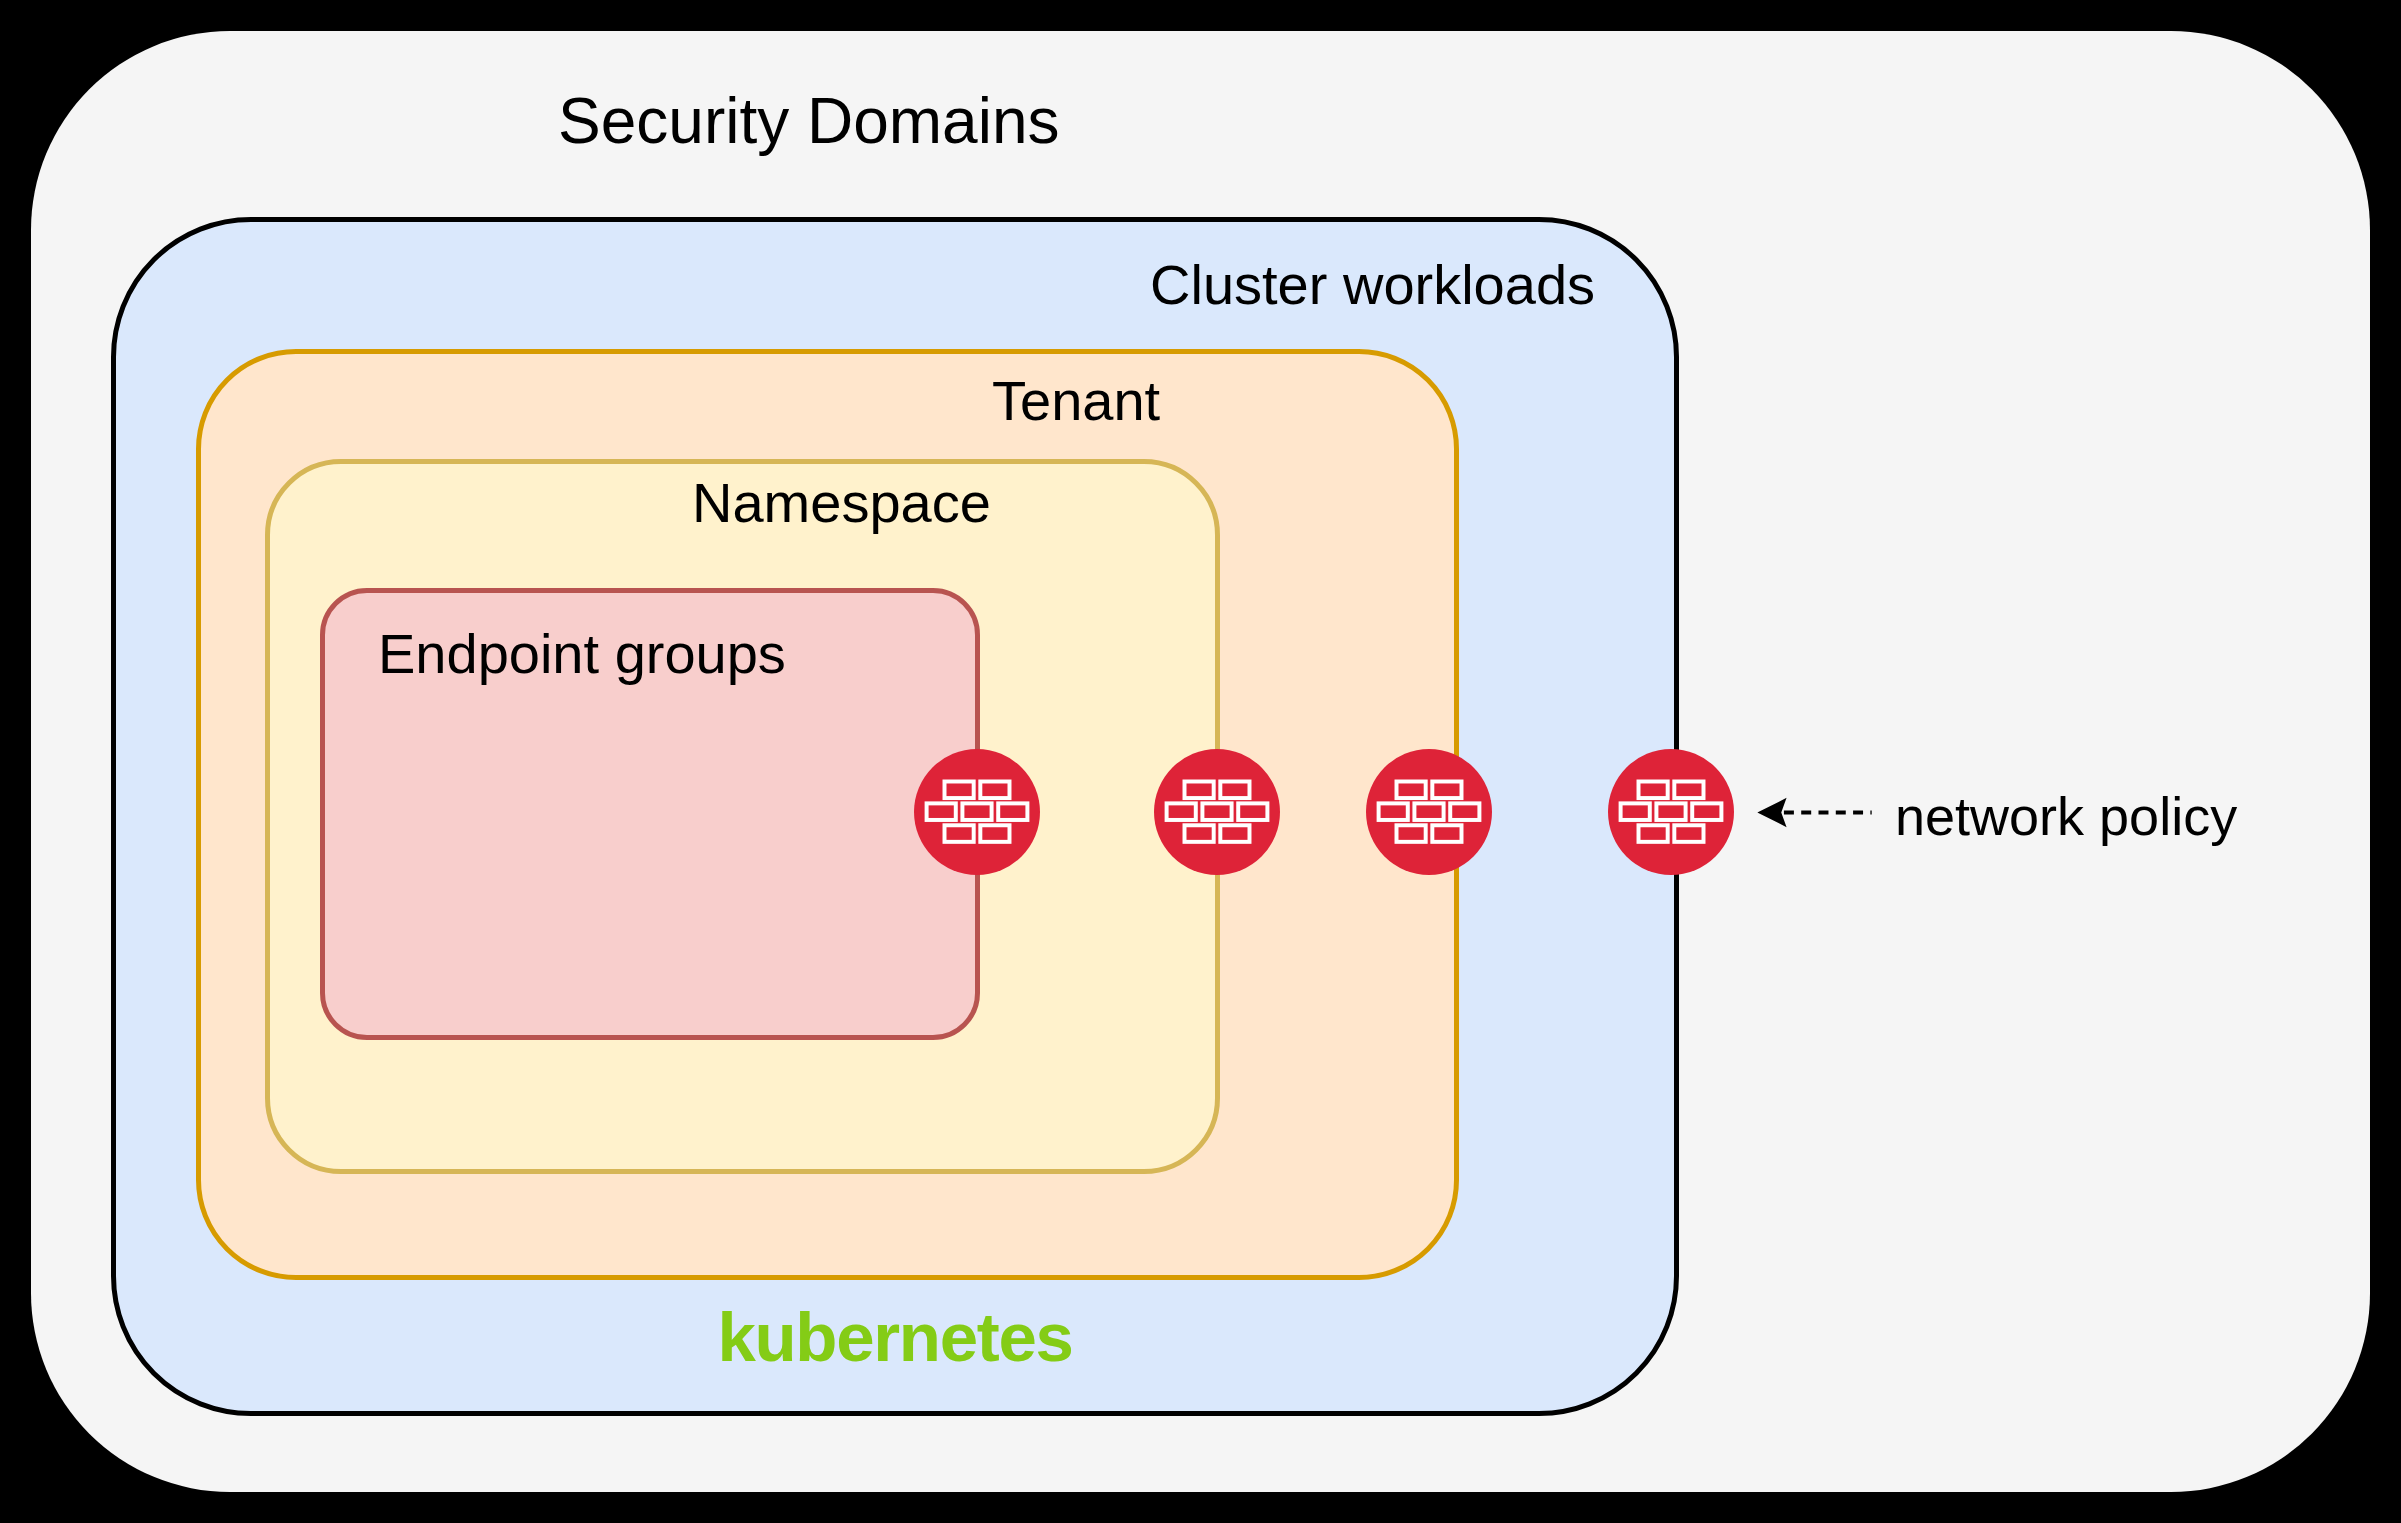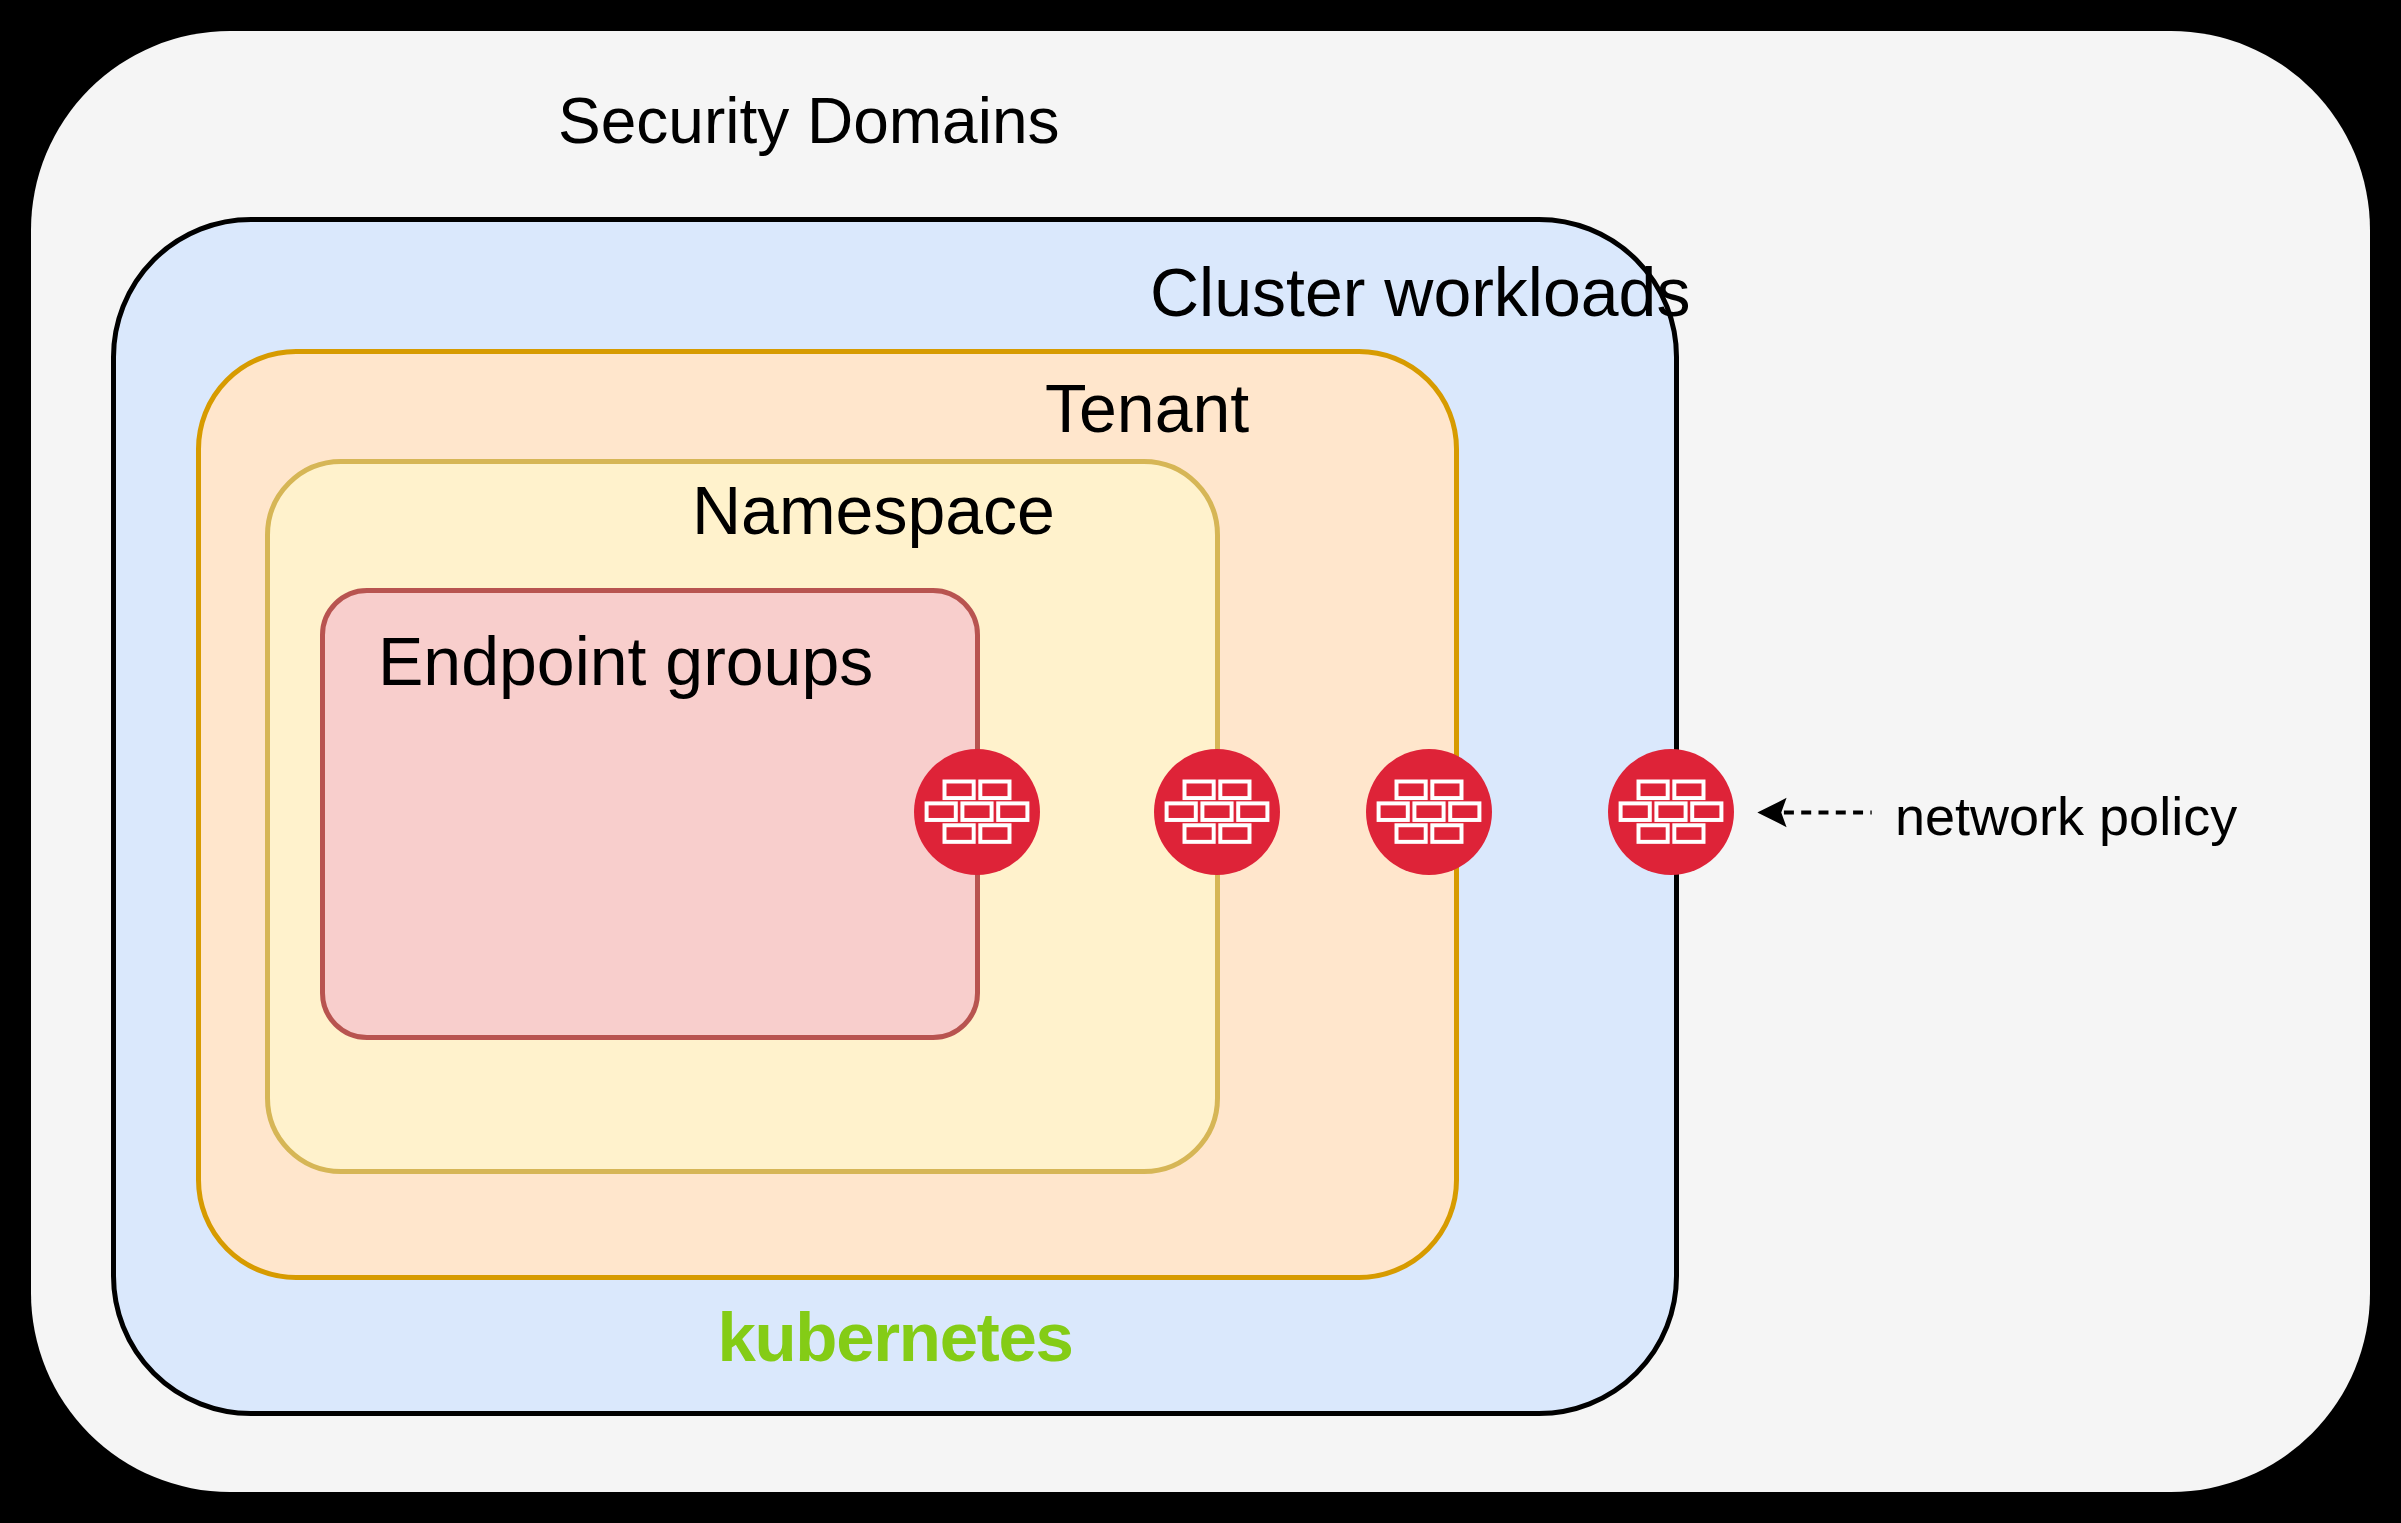--- a/index.html
+++ b/index.html
@@ -47,30 +47,30 @@
   #endpoint-box {
     left: 320px; top: 588px;
     width: 660px; height: 452px;
     background: #f8cecc;
     border: 5.3px solid #b85450;
     border-radius: 47px;
   }
   .lbl {
     position: absolute;
     color: #000000;
-    font-size: 68px;
+    font-size: 56px;
     line-height: 1.15;
     white-space: nowrap;
   }
   #diagram-title {
     left: 558px; top: 85px;
     font-size: 64px;
   }
   #cluster-label   { left: 1150px; top: 253px; }
-  #tenant-label    { left: 1045px; top: 369px; }
+  #tenant-label    { left: 992px; top: 369px; }
   #namespace-label { left: 692px; top: 471px; }
   #endpoint-label  { left: 378px;  top: 622px; }
   #network-policy-label { left: 1895px; top: 785px; font-size: 54px; }
   #kubernetes-label {
     left: 111px; top: 1303px;
     width: 1568px;
     text-align: center;
     font-size: 69px;
     font-weight: bold;
     letter-spacing: -1.3px;

